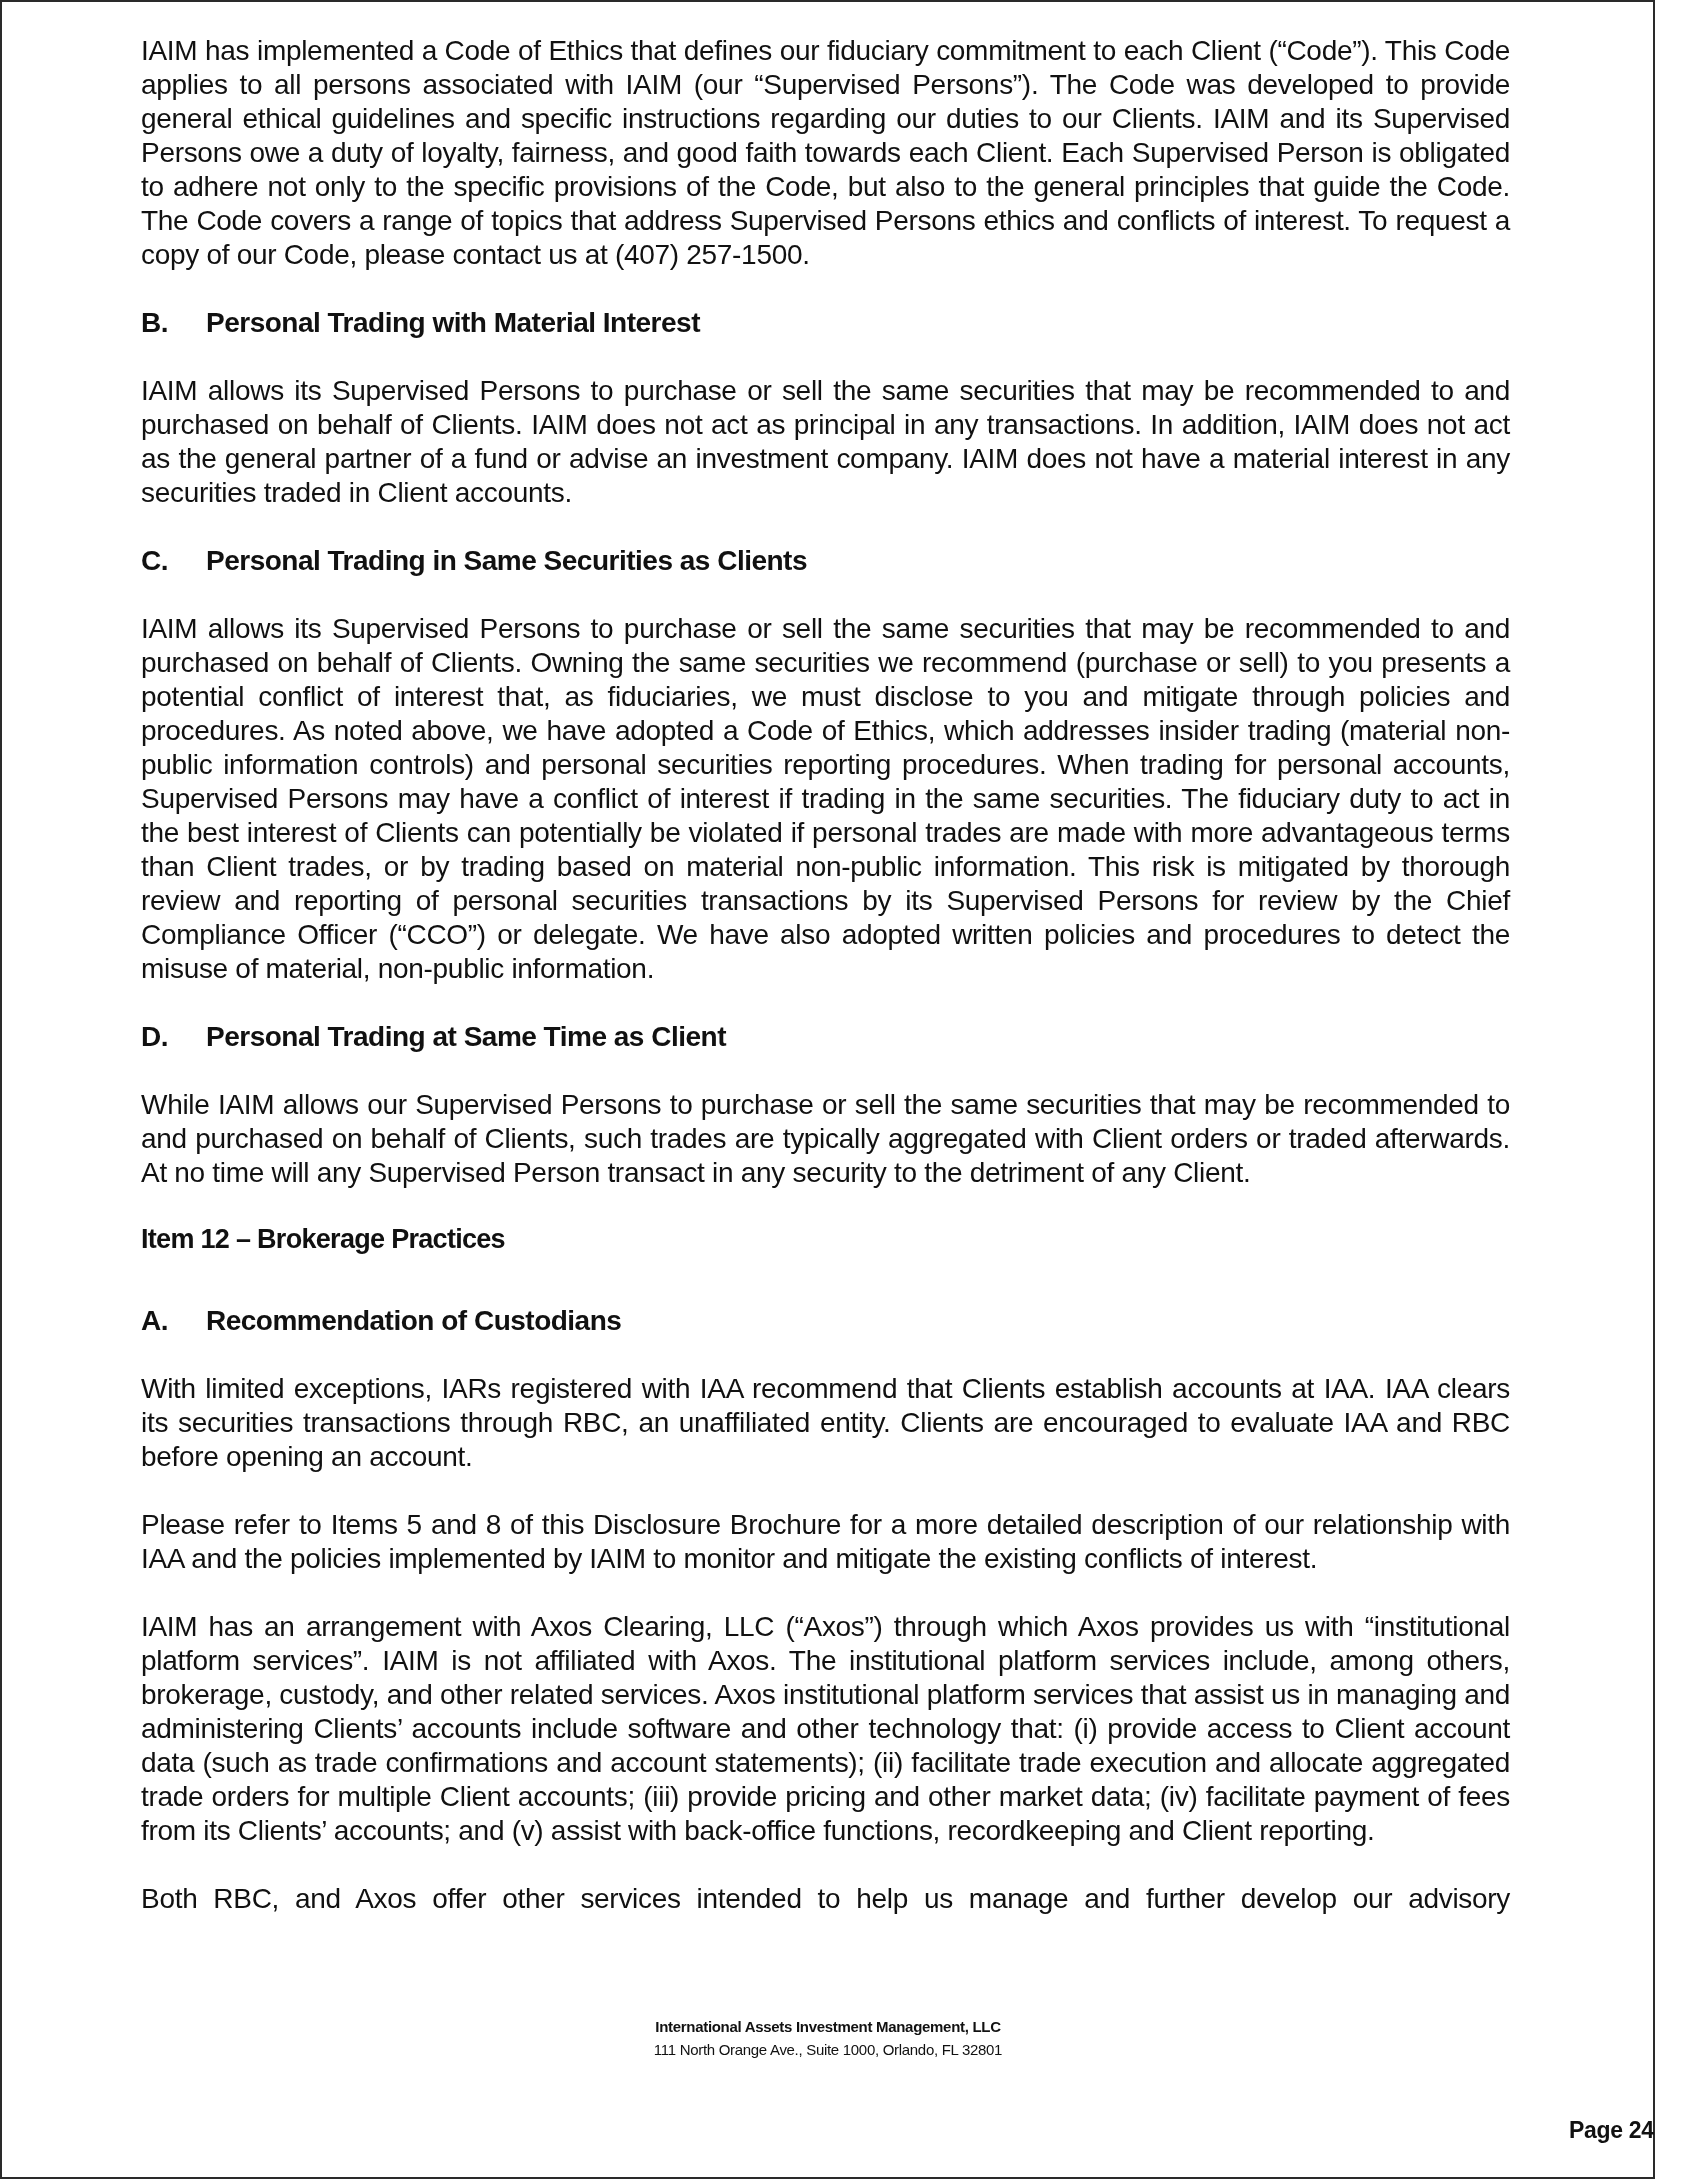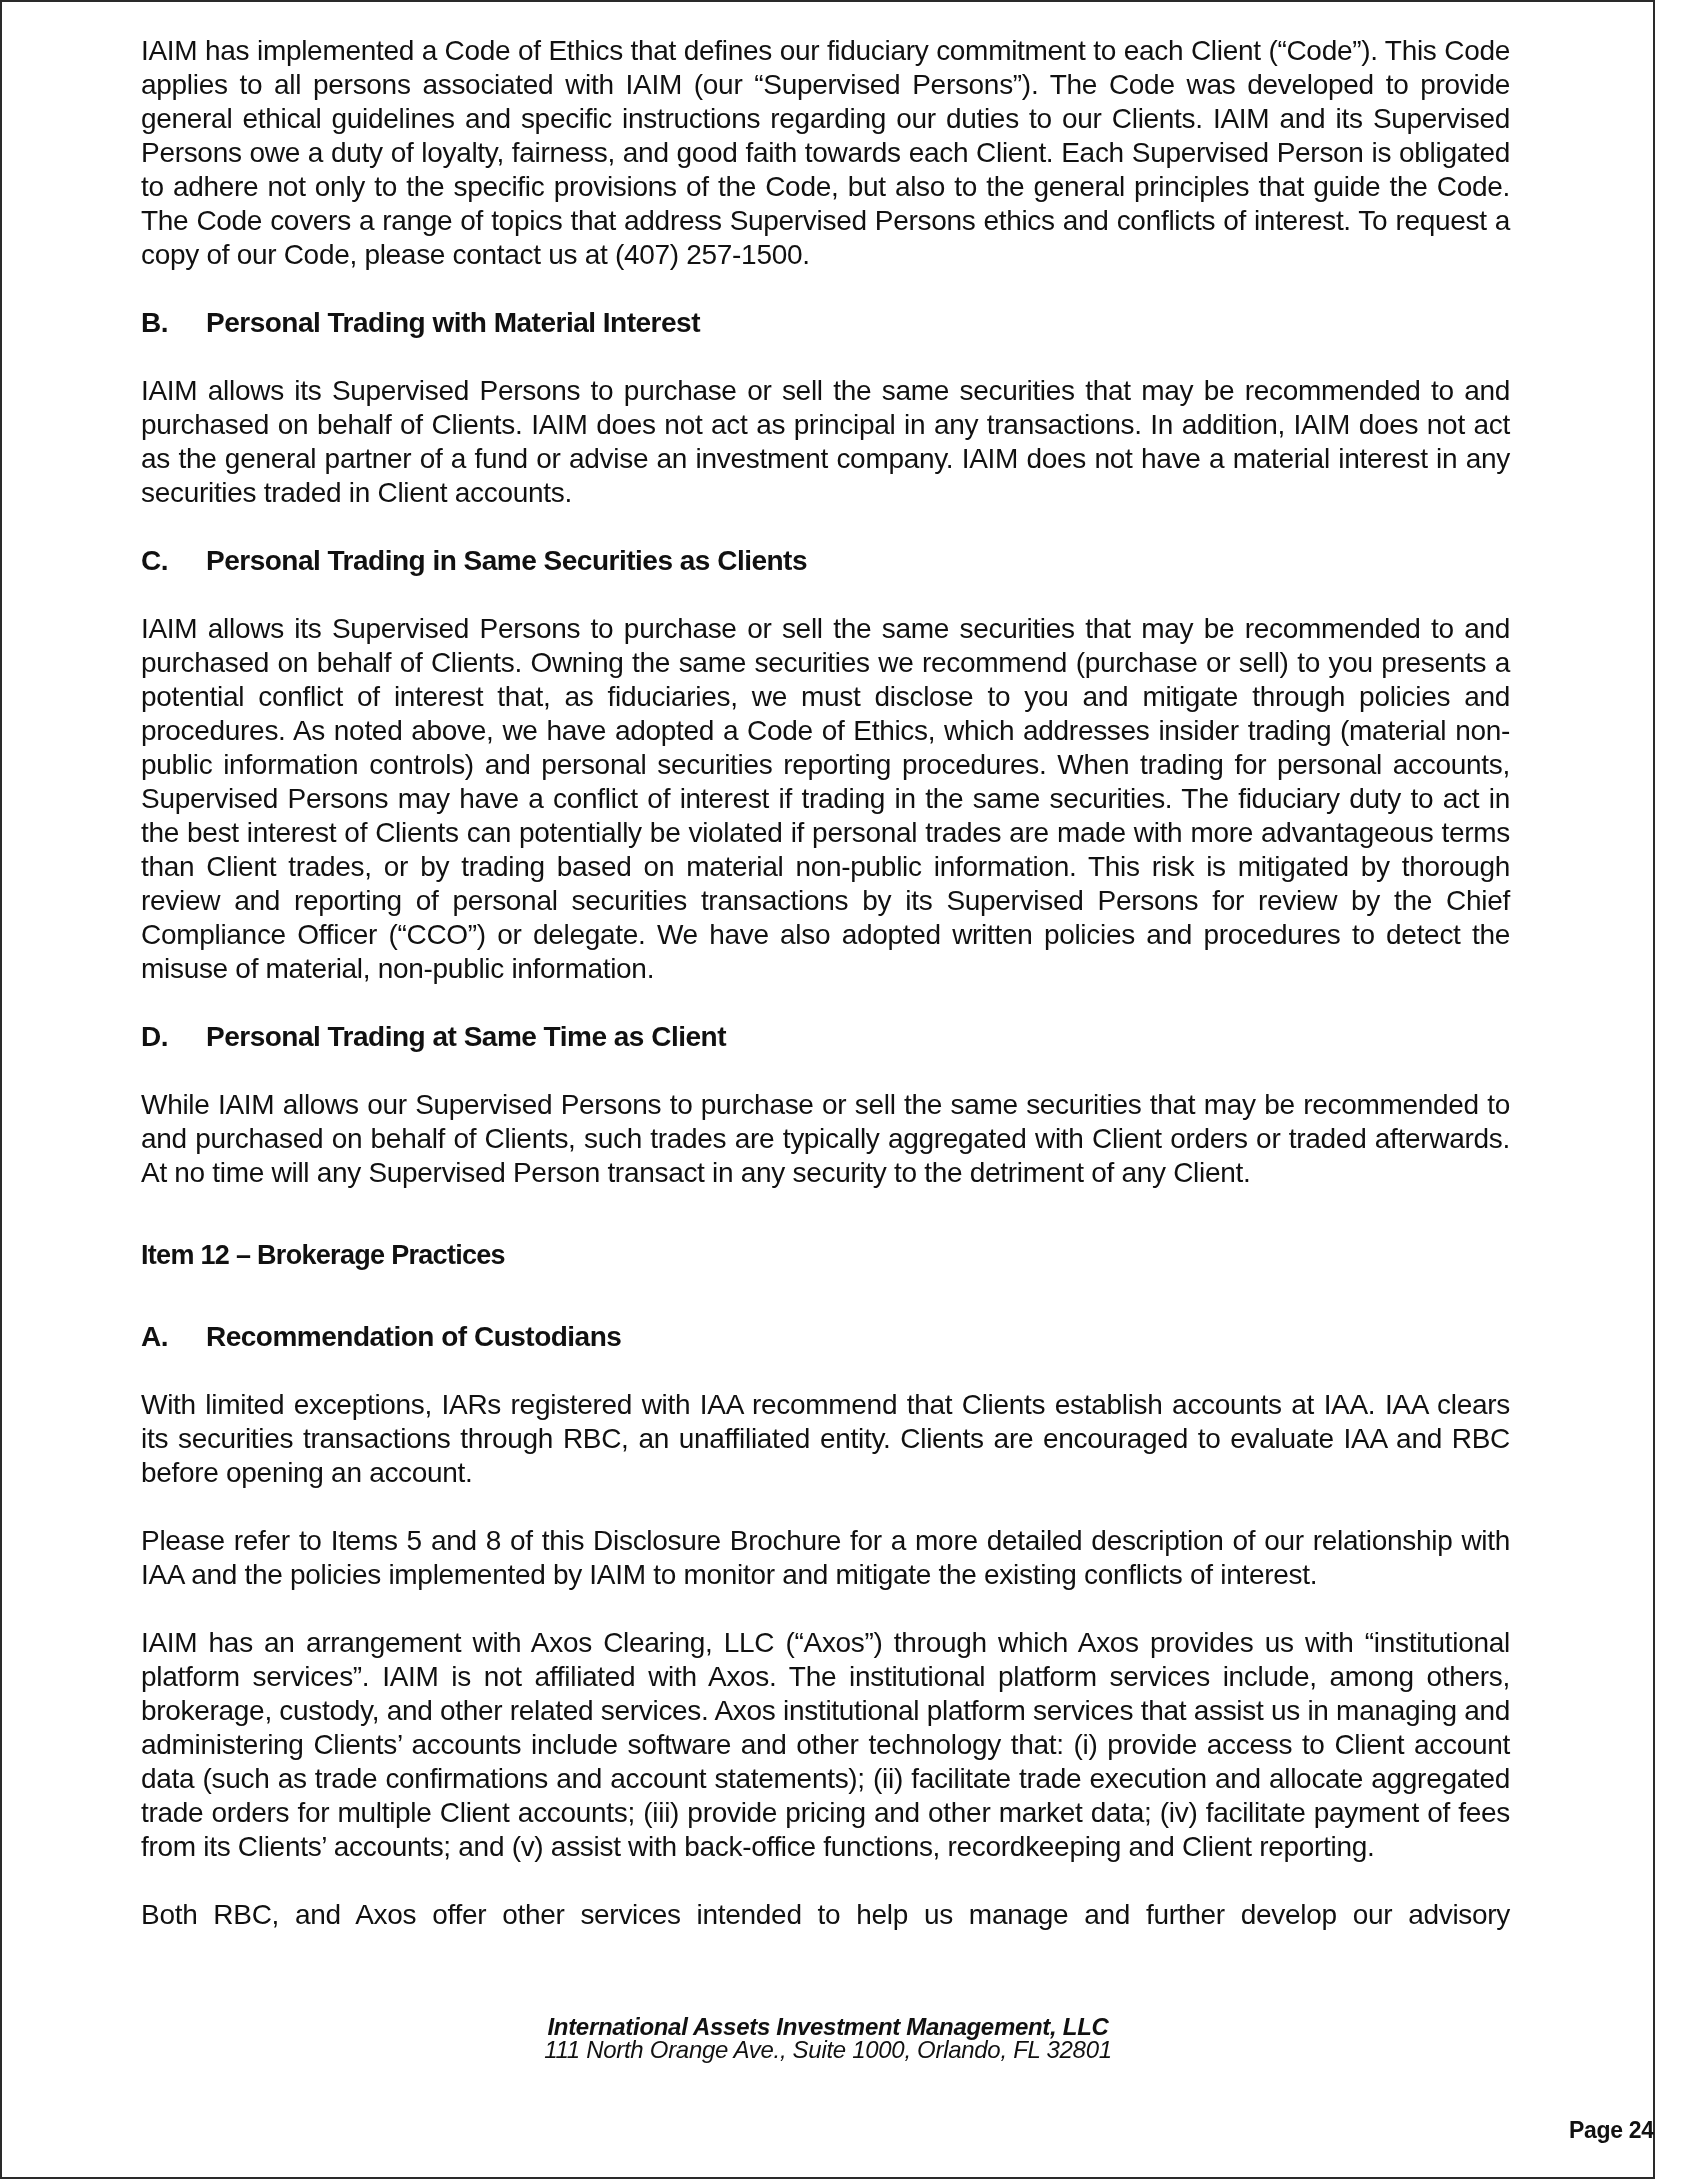--- a/index.html
+++ b/index.html
@@ -65,24 +65,23 @@
   }
   .item-heading + .sub-heading {
     margin-top: 0;
   }
   .footer {
     position: absolute;
     left: 0;
     width: 1656px;
     top: 2015px;
     text-align: center;
-    font-size: 24px;
+    font-size: 15px;
     line-height: 23.4px;
     letter-spacing: -0.3px;
-    font-style: italic;
   }
   .footer .company {
     font-weight: bold;
   }
   .footer a {
     color: #3d5fbf;
     text-decoration: underline;
   }
   .page-number {
     position: absolute;
@@ -113,21 +112,21 @@
   <div class="sub-heading">
     <span class="letter">C.</span>
     <span>Personal Trading in Same Securities as Clients</span>
   </div>
   <p class="para">IAIM allows its Supervised Persons to purchase or sell the same securities that may be recommended to and purchased on behalf of Clients. Owning the same securities we recommend (purchase or sell) to you presents a potential conflict of interest that, as fiduciaries, we must disclose to you and mitigate through policies and procedures. As noted above, we have adopted a Code of Ethics, which addresses insider trading (material non-public information controls) and personal securities reporting procedures. When trading for personal accounts, Supervised Persons may have a conflict of interest if trading in the same securities. The fiduciary duty to act in the best interest of Clients can potentially be violated if personal trades are made with more advantageous terms than Client trades, or by trading based on material non-public information. This risk is mitigated by thorough review and reporting of personal securities transactions by its Supervised Persons for review by the Chief Compliance Officer (“CCO”) or delegate. We have also adopted written policies and procedures to detect the misuse of material, non-public information.</p>
 
   <div class="sub-heading">
     <span class="letter">D.</span>
     <span>Personal Trading at Same Time as Client</span>
   </div>
-  <p class="para" style="margin-bottom:16px">While IAIM allows our Supervised Persons to purchase or sell the same securities that may be recommended to and purchased on behalf of Clients, such trades are typically aggregated with Client orders or traded afterwards. At no time will any Supervised Person transact in any security to the detriment of any Client.</p>
+  <p class="para" style="margin-bottom:0">While IAIM allows our Supervised Persons to purchase or sell the same securities that may be recommended to and purchased on behalf of Clients, such trades are typically aggregated with Client orders or traded afterwards. At no time will any Supervised Person transact in any security to the detriment of any Client.</p>
 
   <h2 class="item-heading">Item 12 – Brokerage Practices</h2>
 
   <div class="sub-heading">
     <span class="letter">A.</span>
     <span>Recommendation of Custodians</span>
   </div>
   <p class="para">With limited exceptions, IARs registered with IAA recommend that Clients establish accounts at IAA. IAA clears its securities transactions through RBC, an unaffiliated entity. Clients are encouraged to evaluate IAA and RBC before opening an account.</p>
   <p class="para">Please refer to Items 5 and 8 of this Disclosure Brochure for a more detailed description of our relationship with IAA and the policies implemented by IAIM to monitor and mitigate the existing conflicts of interest.</p>
   <p class="para">IAIM has an arrangement with Axos Clearing, LLC (“Axos”) through which Axos provides us with “institutional platform services”. IAIM is not affiliated with Axos. The institutional platform services include, among others, brokerage, custody, and other related services. Axos institutional platform services that assist us in managing and administering Clients’ accounts include software and other technology that: (i) provide access to Client account data (such as trade confirmations and account statements); (ii) facilitate trade execution and allocate aggregated trade orders for multiple Client accounts; (iii) provide pricing and other market data; (iv) facilitate payment of fees from its Clients’ accounts; and (v) assist with back-office functions, recordkeeping and Client reporting.</p>

